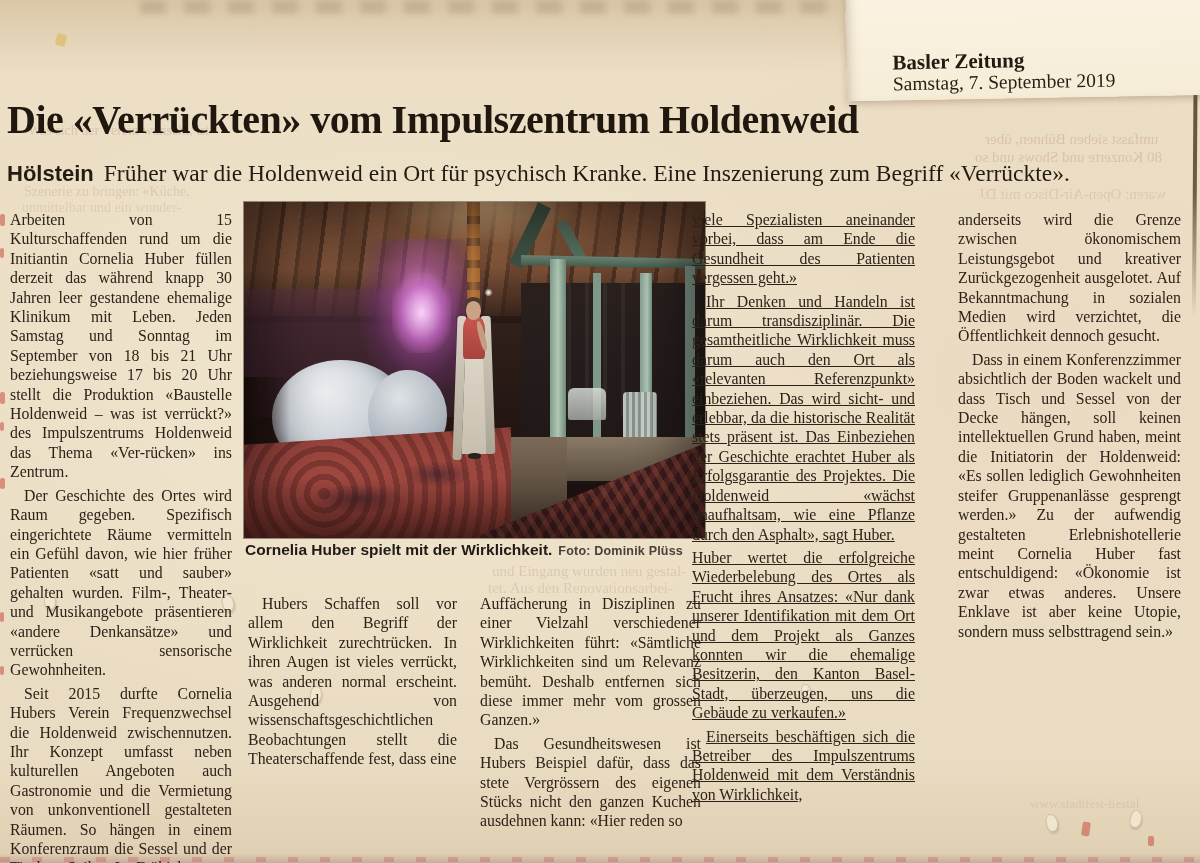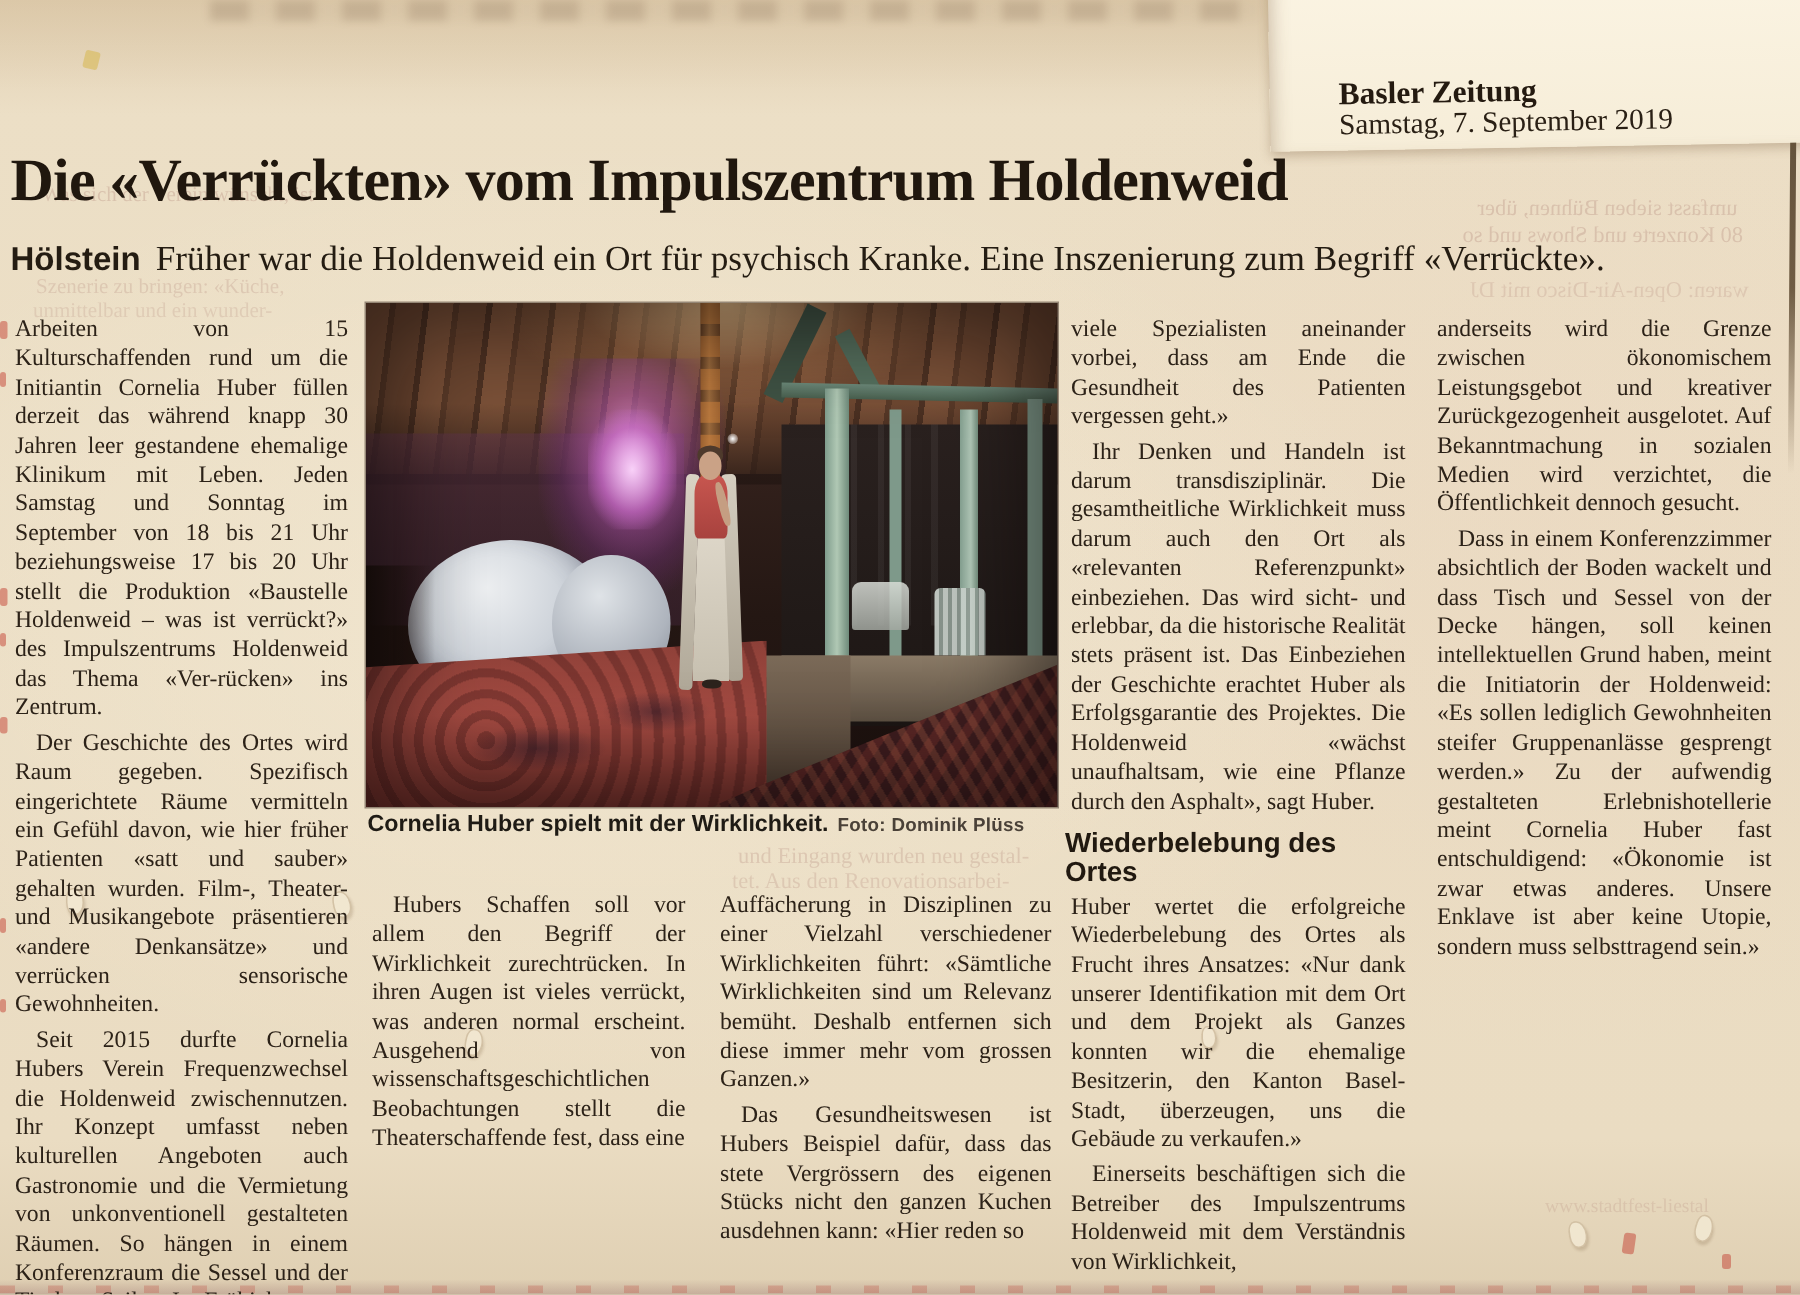--- a/index.html
+++ b/index.html
@@ -45,21 +45,21 @@
   .col{position:absolute;font-size:15.8px;line-height:19.4px;text-align:justify;color:#2c2218;}
   .col p{margin:4px;}
   .col p.ind{text-indent:14px;}
   .crosshead{font-family:"Liberation Sans","DejaVu Sans",sans-serif;font-weight:bold;
     font-size:18.5px;margin:8px 0 4px;color:#211910;text-align:left;}
   .byline{font-family:"Liberation Sans","DejaVu Sans",sans-serif;font-weight:bold;
     font-size:17px;margin-top:16px;color:#262019;text-align:left;}
   #col1{left:6px;top:206px;width:230px;}
   #col2{left:244px;top:590px;width:217px;}
   #col3{left:476px;top:590px;width:229px;}
-  #col4{left:710px;top:206px;width:231px;}
+  #col4{left:688px;top:206px;width:231px;text-decoration:underline;}
   #col5{left:954px;top:206px;width:231px;}
   
   .photo{position:absolute;left:244px;top:202px;width:461px;height:336px;margin:0;overflow:hidden;
     background:linear-gradient(180deg,#54392b 0%,#33211c 32%,#241713 62%,#1b100e 100%);
     outline:1px solid rgba(40,25,15,.45);}
   .photo div{position:absolute;}
   .ph-ceiling{left:0;top:0;right:0;height:34%;
     background:
       radial-gradient(ellipse 46% 85% at 52% 0%, rgba(246,206,150,.8), rgba(200,140,90,.25) 45%, transparent 72%),
       repeating-linear-gradient(97deg,#7b5138 0 16px,#5a3a28 16px 20px,#6d4731 20px 38px,#4e3223 38px 42px);}
@@ -228,21 +228,20 @@
   </div>
 
   <div class="col" id="col3">
     <p>Auffächerung in Disziplinen zu einer Vielzahl verschiedener Wirklichkeiten führt: «Sämtliche Wirklichkeiten sind um Relevanz bemüht. Deshalb entfernen sich diese immer mehr vom grossen Ganzen.»</p>
     <p class="ind">Das Gesundheitswesen ist Hubers Beispiel dafür, dass das stete Vergrössern des eigenen Stücks nicht den ganzen Kuchen ausdehnen kann: «Hier reden so</p>
   </div>
 
   <div class="col" id="col4">
     <p>viele Spezialisten aneinander vorbei, dass am Ende die Gesundheit des Patienten vergessen geht.»</p>
     <p class="ind">Ihr Denken und Handeln ist darum transdisziplinär. Die gesamtheitliche Wirklichkeit muss darum auch den Ort als «relevanten Referenzpunkt» einbeziehen. Das wird sicht- und erlebbar, da die historische Realität stets präsent ist. Das Einbeziehen der Geschichte erachtet Huber als Erfolgsgarantie des Projektes. Die Holdenweid «wächst unaufhaltsam, wie eine Pflanze durch den Asphalt», sagt Huber.</p>
-    <h2 class="crosshead">Wiederbelebung des Ortes</h2>
     <p>Huber wertet die erfolgreiche Wiederbelebung des Ortes als Frucht ihres Ansatzes: «Nur dank unserer Identifikation mit dem Ort und dem Projekt als Ganzes konnten wir die ehemalige Besitzerin, den Kanton Basel-Stadt, überzeugen, uns die Gebäude zu verkaufen.»</p>
     <p class="ind">Einerseits beschäftigen sich die Betreiber des Impulszentrums Holdenweid mit dem Verständnis von Wirklichkeit,</p>
   </div>
 
   <div class="col" id="col5">
     <p>anderseits wird die Grenze zwischen ökonomischem Leistungsgebot und kreativer Zurückgezogenheit ausgelotet. Auf Bekanntmachung in sozialen Medien wird verzichtet, die Öffentlichkeit dennoch gesucht.</p>
     <p class="ind">Dass in einem Konferenzzimmer absichtlich der Boden wackelt und dass Tisch und Sessel von der Decke hängen, soll keinen intellektuellen Grund haben, meint die Initiatorin der Holdenweid: «Es sollen lediglich Gewohnheiten steifer Gruppenanlässe gesprengt werden.» Zu der aufwendig gestalteten Erlebnishotellerie meint Cornelia Huber fast entschuldigend: «Ökonomie ist zwar etwas anderes. Unsere Enklave ist aber keine Utopie, sondern muss selbsttragend sein.»</p>
   </div>
 
 </div>

